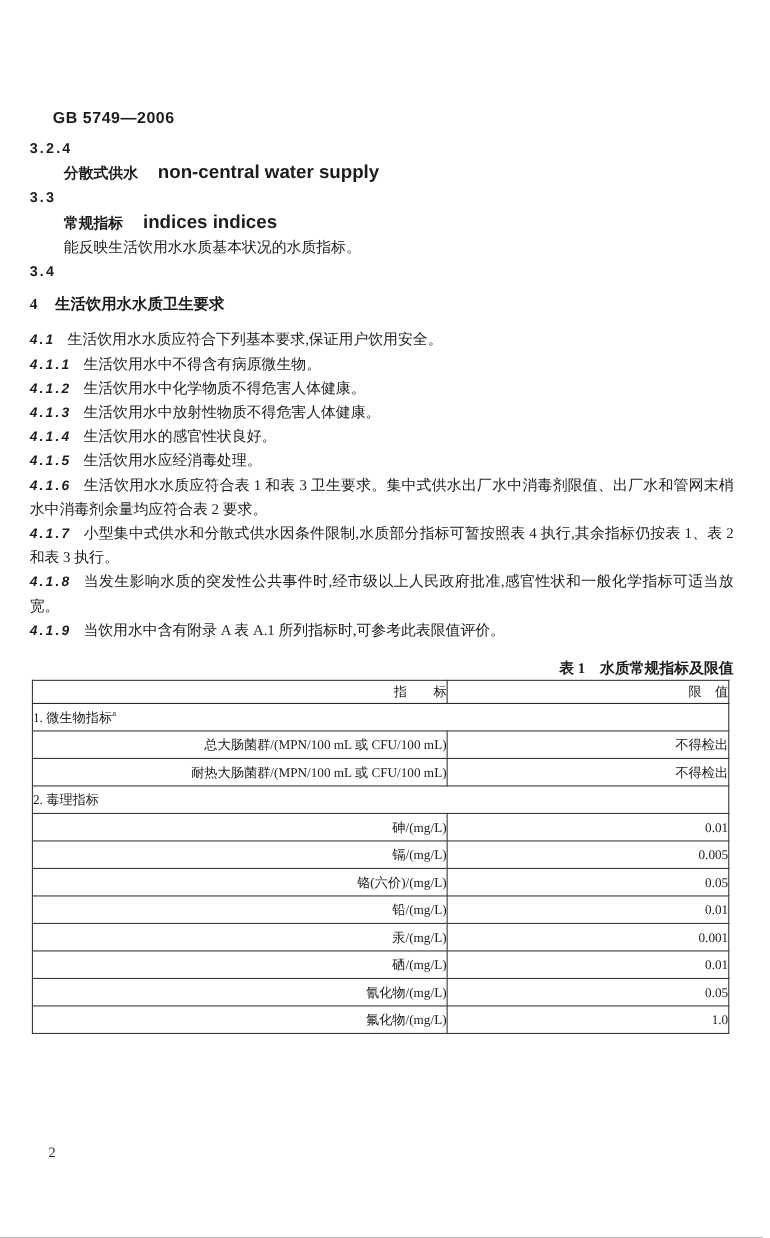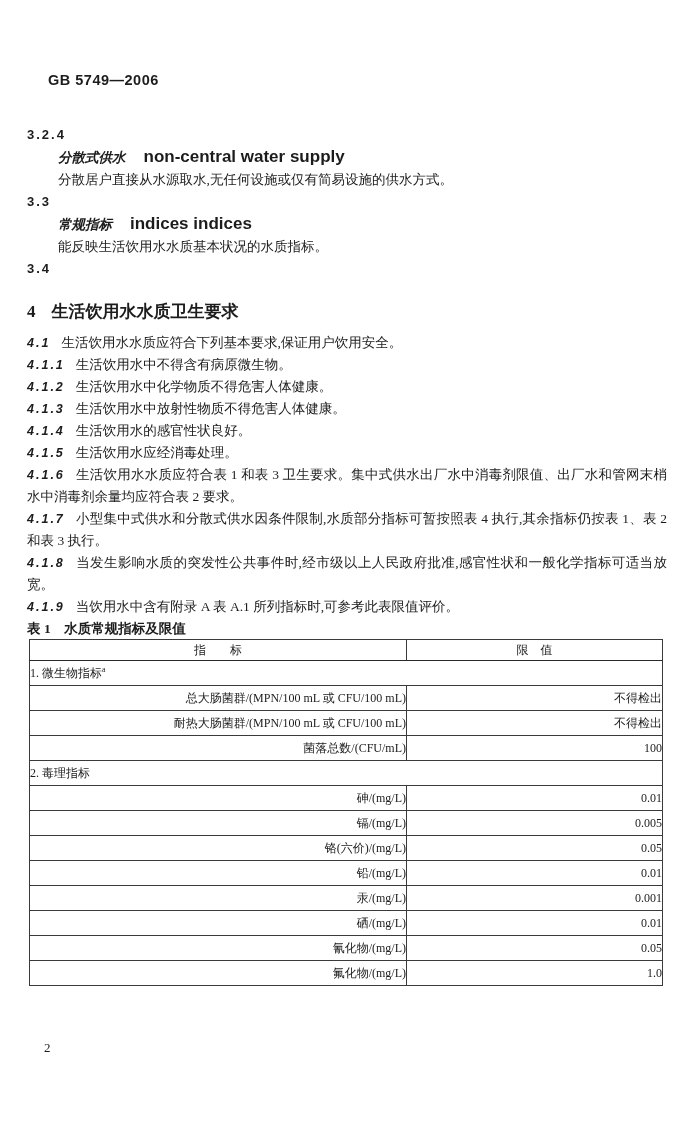--- a/index.html
+++ b/index.html
@@ -7,64 +7,64 @@
   .page {
     position:relative;
     width:700px; height:1125px;
     margin:0 auto;
     background:#ffffff;
     color:#1c1c1c;
     font-family:"Liberation Serif","DejaVu Serif",serif;
     overflow:hidden;
   }
   .doc-code {
-    position:absolute; left:48px; top:72px;
+    position:absolute; left:48px; top:100px;
     font-family:"Liberation Sans","DejaVu Sans",sans-serif;
     font-weight:bold; font-size:14.5px; letter-spacing:0.5px;
   }
   .content {
     position:absolute; left:27px; top:124px; width:640px;
   }
   .tnum {
     font-family:"Liberation Sans","DejaVu Sans",sans-serif;
     font-weight:bold; font-size:13px; line-height:22px; letter-spacing:2px;
   }
   .tname { line-height:22px; padding-left:31px; font-size:13.5px; }
-  .tzh { font-weight:bold;font-style:italic; }
+  .tzh { font-weight:bold; }
   .ten { font-family:Liberation Sans, sans-serif; font-weight:bold; font-size:17px; margin-left:18px; }
   .tdef { line-height:22px; padding-left:31px; font-size:13.5px; }
   .chapter-heading {
-    margin-top:20px; line-height:24px; font-size:17px; font-weight:bold;
+    margin-top:8px; line-height:24px; font-size:14px; font-weight:bold;
   }
   .chapter-heading .cnum { margin-right:16px; }
   .clauses { margin-top:8px; }
   .clause {
     font-size:13.5px; line-height:22px; text-align:justify;
   }
   .clause .cnum {
     font-family:"Liberation Sans","DejaVu Sans",sans-serif;
     font-weight:bold; font-size:12.5px; letter-spacing:2px; margin-right:11px;font-style:italic;
   }
   .table-title {
-    margin-top:1px; text-align:left; font-weight:bold; font-size:13.5px; line-height:19px;
+    margin-top:14px; text-align:right; font-weight:bold; font-size:13.5px; line-height:19px;
   }
   table.t1 {
     margin-left:2px; margin-top:1px;
     width:633px; table-layout:fixed;
     border-collapse:collapse;
     font-size:12px;
   }
   table.t1 td, table.t1 th {
     border:1px solid #3a3a3a;
     height:25px; padding:0;
     font-weight:normal;
     vertical-align:middle;
   }
   table.t1 { border:1.5px solid #222; }
-  table.t1 tr.hdr th { height:21px; text-align:center; border-bottom:1.5px solid #2a2a2a; }
+  table.t1 tr.hdr th { height:21px; text-align:right; border-bottom:1.5px solid #2a2a2a; }
   .col-ind { width:377px; }
   .col-lim { width:256px; }
   td.ind { padding-left:23px; text-align:right; }
   td.grp { padding-left:8px; text-align:left; }
   td.lim { text-align:right; }
   sup { font-size:8px; }
   .page-number {
     position:absolute; left:44px; top:1040px; font-size:13px;
   }
 </style>
@@ -75,21 +75,20 @@
 
   <div class="doc-code">GB 5749—2006</div>
 
   <div class="content">
 
     <div>
       <p class="tnum">3.2.4</p>
       <p class="tname">
         <span class="tzh">分散式供水</span><span class="ten">non-central water supply</span>
       </p>
-      <p class="tdef">分散居户直接从水源取水,无任何设施或仅有简易设施的供水方式。</p>
     </div>
 
     <div>
       <p class="tnum">3.3</p>
       <p class="tname">
         <span class="tzh">常规指标</span><span class="ten">indices indices</span>
       </p>
       <p class="tdef">能反映生活饮用水水质基本状况的水质指标。</p>
     </div>
 
@@ -131,24 +130,20 @@
         </tr>
         <tr>
           <td class="ind">总大肠菌群/(MPN/100 mL 或 CFU/100 mL)</td>
           <td class="lim">不得检出</td>
         </tr>
         <tr>
           <td class="ind">耐热大肠菌群/(MPN/100 mL 或 CFU/100 mL)</td>
           <td class="lim">不得检出</td>
         </tr>
         <tr>
-          <td class="ind">菌落总数/(CFU/mL)</td>
-          <td class="lim">100</td>
-        </tr>
-        <tr>
           <td class="grp" colspan="2"><span>2. 毒理指标</span><sup></sup></td>
         </tr>
         <tr>
           <td class="ind">砷/(mg/L)</td>
           <td class="lim">0.01</td>
         </tr>
         <tr>
           <td class="ind">镉/(mg/L)</td>
           <td class="lim">0.005</td>
         </tr>

